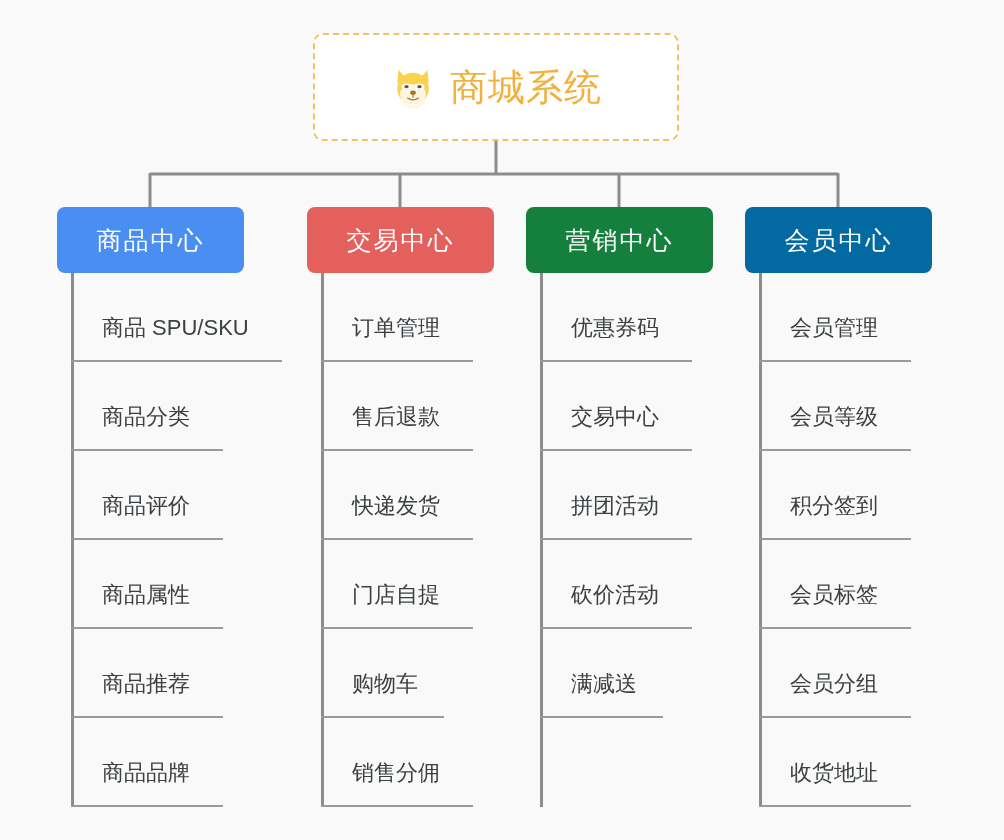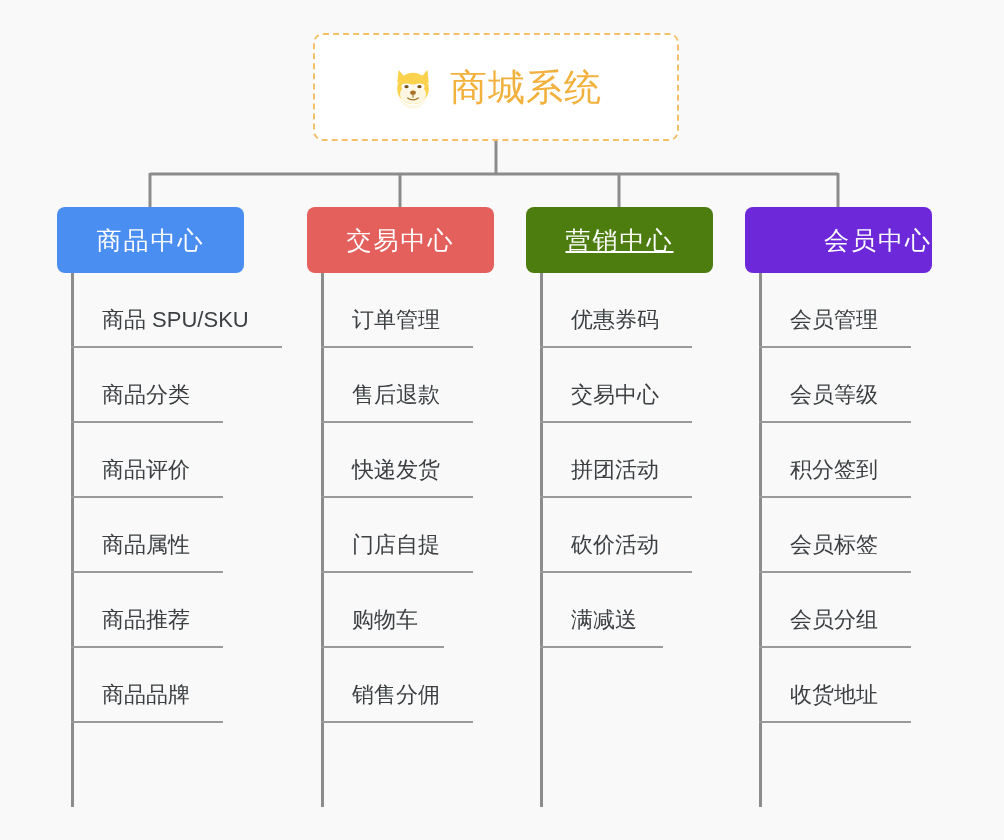--- a/index.html
+++ b/index.html
@@ -76,45 +76,45 @@
     display: flex;
     align-items: center;
     justify-content: center;
     color: #ffffff;
     font-size: 25px;
     letter-spacing: 2px;
     white-space: nowrap;
   }
   .col-c1 .cat-box { background: #4a8ef2; }
   .col-c2 .cat-box { background: #e4605c; }
-  .col-c3 .cat-box { background: #4d7c0f; text-decoration: underline; }
-  .col-c4 .cat-box { background: #6d28d9; justify-content: flex-end; }
+  .col-c3 .cat-box { background: #15803d; }
+  .col-c4 .cat-box { background: #0369a1; }
 
   .spine {
     position: absolute;
     left: 14px;
     top: 66px;
     width: 3px;
     background: #8c8c8c;
   }
 
   .leaves {
     position: absolute;
     left: 14px;
     top: 66px;
     width: 220px;
   }
   .leaf {
     position: relative;
-    height: 75px;
+    height: 89px;
     box-sizing: border-box;
     display: flex;
     align-items: flex-end;
     padding-left: 31px;
-    padding-bottom: 16px;
+    padding-bottom: 22px;
   }
   .leaf .leaf-label {
     font-size: 22px;
     color: #3c4043;
     line-height: 1.1;
     white-space: nowrap;
     position: relative;
     padding-right: 4px;
   }
   .leaf .leaf-rule {

